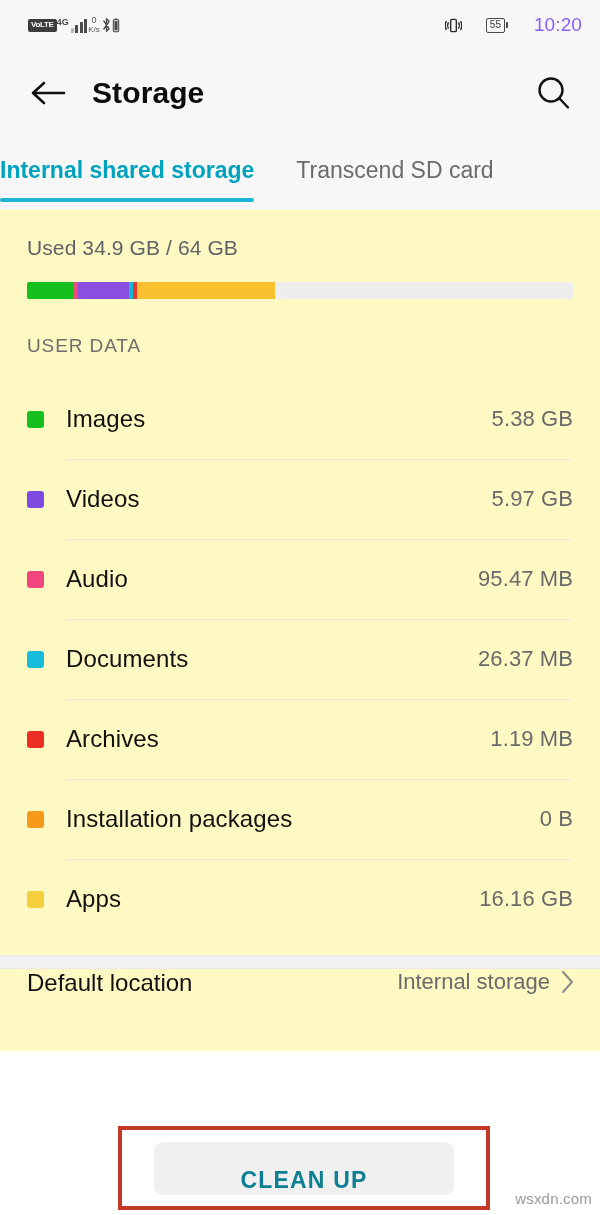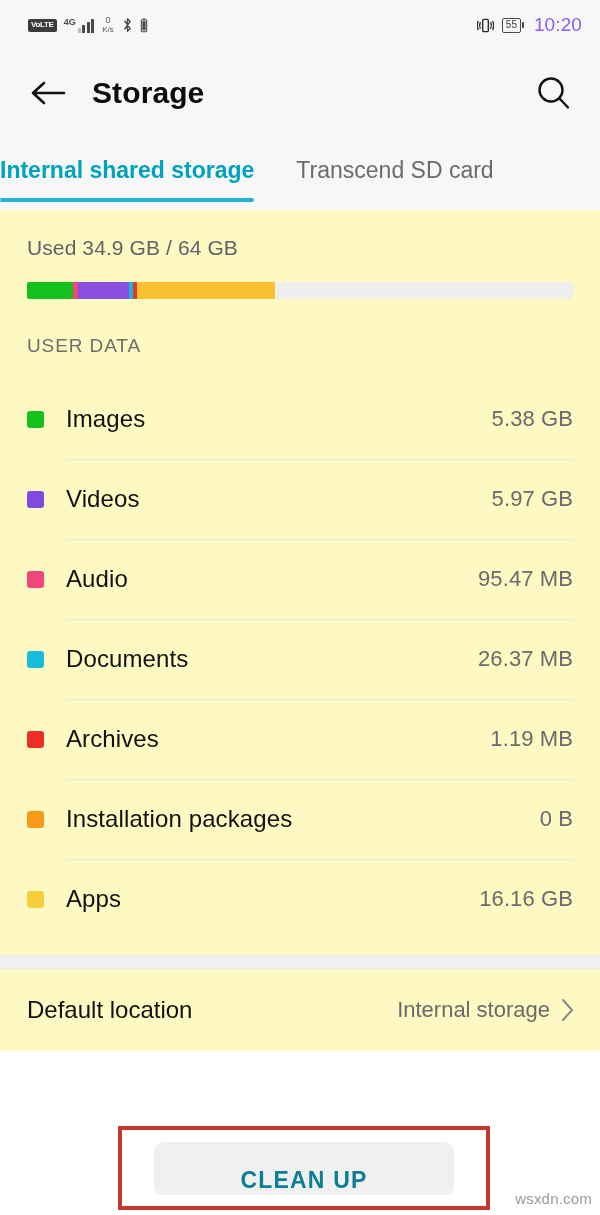--- a/index.html
+++ b/index.html
@@ -19,22 +19,22 @@
 
   
   .statusbar {
     height: 50px;
     background: #f7f7f7;
     display: flex;
     align-items: center;
     padding: 0 18px 0 28px;
     box-sizing: border-box;
   }
-  .sb-left { display: flex; align-items: center; gap: 7px; }
-  .sb-right { display: flex; align-items: center; gap: 8px; margin-left: auto; text-align: center; }
+  .sb-left { display: flex; align-items: center; }
+  .sb-right { display: flex; align-items: center; gap: 24px; margin-left: auto; text-align: center; }
 
   .volte-badge {
     display: inline-flex;
     align-items: center;
     justify-content: center;
     background: #3c3c3c;
     color: #ffffff;
     font-size: 8px;
     font-weight: bold;
     letter-spacing: -0.3px;
@@ -231,21 +231,20 @@
     background: #f1f1f1;
     margin-top: 16px;
     border-top: 1px solid #ebebeb;
     border-bottom: 1px solid #ebebeb;
     box-sizing: border-box;
   }
 
   .pref-row {
     height: 82px;
     display: flex;
-    align-items: center;
     padding: 0 24px 0 27px;
     box-sizing: border-box;
     cursor: pointer;
   }
   .pref-label { font-size: 24px; color: #111111; }
   .pref-value {
     margin-left: auto;
     font-size: 22px;
     color: #6a6a6a;
   }

